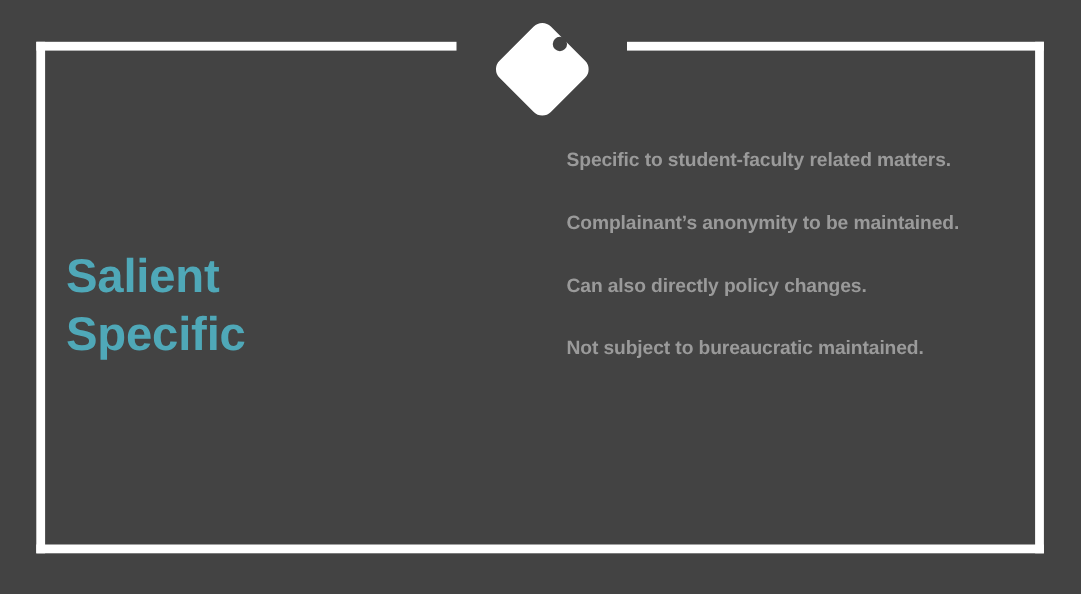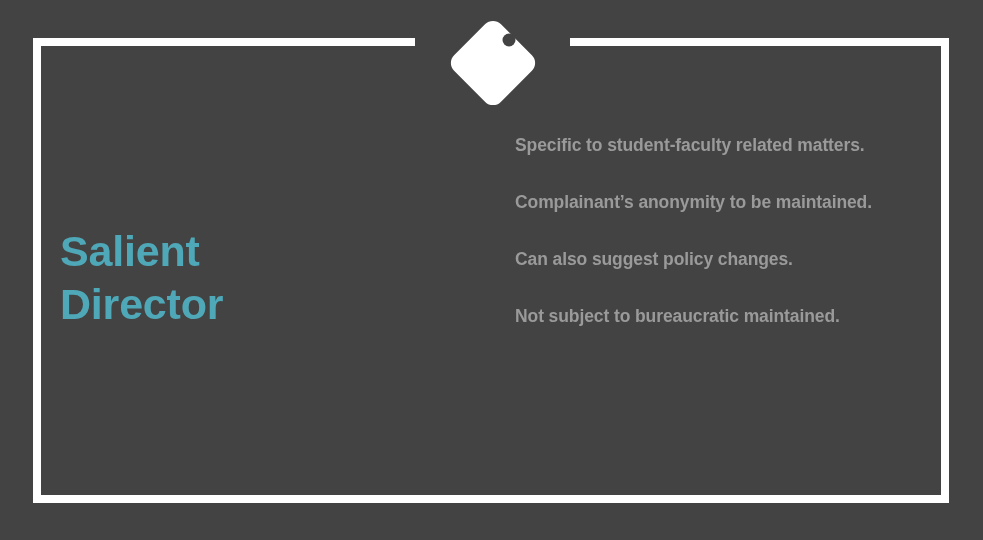--- a/index.html
+++ b/index.html
@@ -89,23 +89,23 @@
     <svg viewBox="0 0 92 92" xmlns="http://www.w3.org/2000/svg" aria-hidden="true">
       <g transform="rotate(45 46 46)">
         <path d="M24 13 h44 a11 11 0 0 1 11 11 v44 a11 11 0 0 1 -11 11 h-44 a11 11 0 0 1 -11 -11 v-44 a11 11 0 0 1 11 -11 z" fill="#ffffff"></path>
       </g>
       <circle cx="62" cy="23" r="6.5" fill="#434343"></circle>
     </svg>
   </div>
 
   <div id="heading">
     <span class="line">Salient</span>
-    <span class="line">Director</span>
+    <span class="line">Specific</span>
   </div>
 
   <div id="features-list">
     <div class="feature-item">Specific to student-faculty related matters.</div>
     <div class="feature-item">Complainant’s anonymity to be maintained.</div>
-    <div class="feature-item">Can also suggest policy changes.</div>
+    <div class="feature-item">Can also directly policy changes.</div>
     <div class="feature-item">Not subject to bureaucratic maintained.</div>
   </div>
 
 </div>
 
 </body></html>

